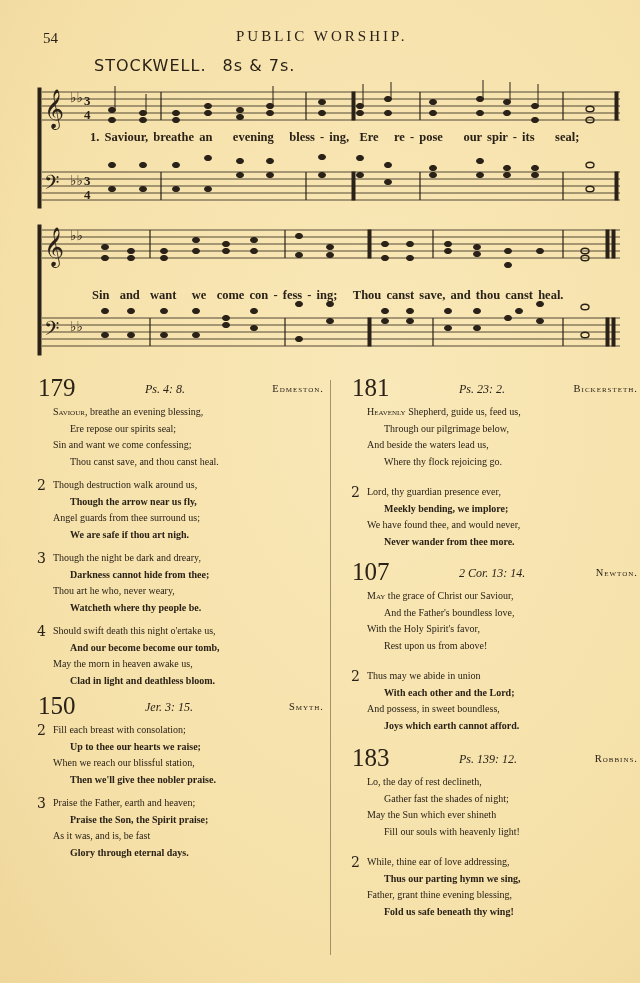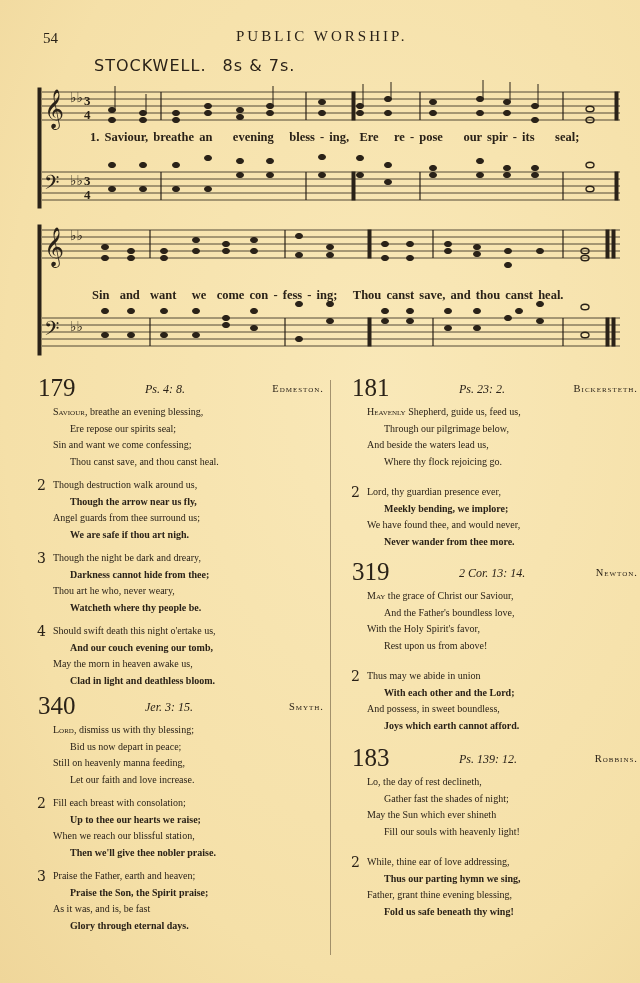--- a/index.html
+++ b/index.html
@@ -326,37 +326,31 @@
     <div class="stanza numbered">
       <span class="stanza-num">3</span>
       <div class="line">Though the night be dark and dreary,</div>
       <div class="line indent">Darkness cannot hide from thee;</div>
       <div class="line">Thou art he who, never weary,</div>
       <div class="line indent">Watcheth where thy people be.</div>
     </div>
     <div class="stanza numbered">
       <span class="stanza-num">4</span>
       <div class="line">Should swift death this night o'ertake us,</div>
-      <div class="line indent">And our couch evening our tomb,</div>
+      <div class="line indent">And our become become our tomb,</div>
       <div class="line">May the morn in heaven awake us,</div>
       <div class="line indent">Clad in light and deathless bloom.</div>
     </div>
   </div>
 
   <div class="hymn">
     <div class="hymn-head">
-      <span class="hymn-num">340</span>
+      <span class="hymn-num">150</span>
       <span class="hymn-ref">Jer. 3: 15.</span>
       <span class="hymn-author">Smyth.</span>
-    </div>
-    <div class="stanza plain">
-      <div class="line"><span class="small-caps">Lord</span><span>, dismiss us with thy blessing;</span></div>
-      <div class="line indent">Bid us now depart in peace;</div>
-      <div class="line">Still on heavenly manna feeding,</div>
-      <div class="line indent">Let our faith and love increase.</div>
     </div>
     <div class="stanza numbered">
       <span class="stanza-num">2</span>
       <div class="line">Fill each breast with consolation;</div>
       <div class="line indent">Up to thee our hearts we raise;</div>
       <div class="line">When we reach our blissful station,</div>
       <div class="line indent">Then we'll give thee nobler praise.</div>
     </div>
     <div class="stanza numbered">
       <span class="stanza-num">3</span>
@@ -386,21 +380,21 @@
       <span class="stanza-num">2</span>
       <div class="line">Lord, thy guardian presence ever,</div>
       <div class="line indent">Meekly bending, we implore;</div>
       <div class="line">We have found thee, and would never,</div>
       <div class="line indent">Never wander from thee more.</div>
     </div>
   </div>
 
   <div class="hymn" style="margin-top:12px;">
     <div class="hymn-head">
-      <span class="hymn-num">319</span>
+      <span class="hymn-num">107</span>
       <span class="hymn-ref">2 Cor. 13: 14.</span>
       <span class="hymn-author">Newton.</span>
     </div>
     <div class="stanza plain">
       <div class="line"><span class="small-caps">May</span><span> the grace of Christ our Saviour,</span></div>
       <div class="line indent">And the Father's boundless love,</div>
       <div class="line">With the Holy Spirit's favor,</div>
       <div class="line indent">Rest upon us from above!</div>
     </div>
     <div class="stanza numbered" style="margin-top:14px;">

